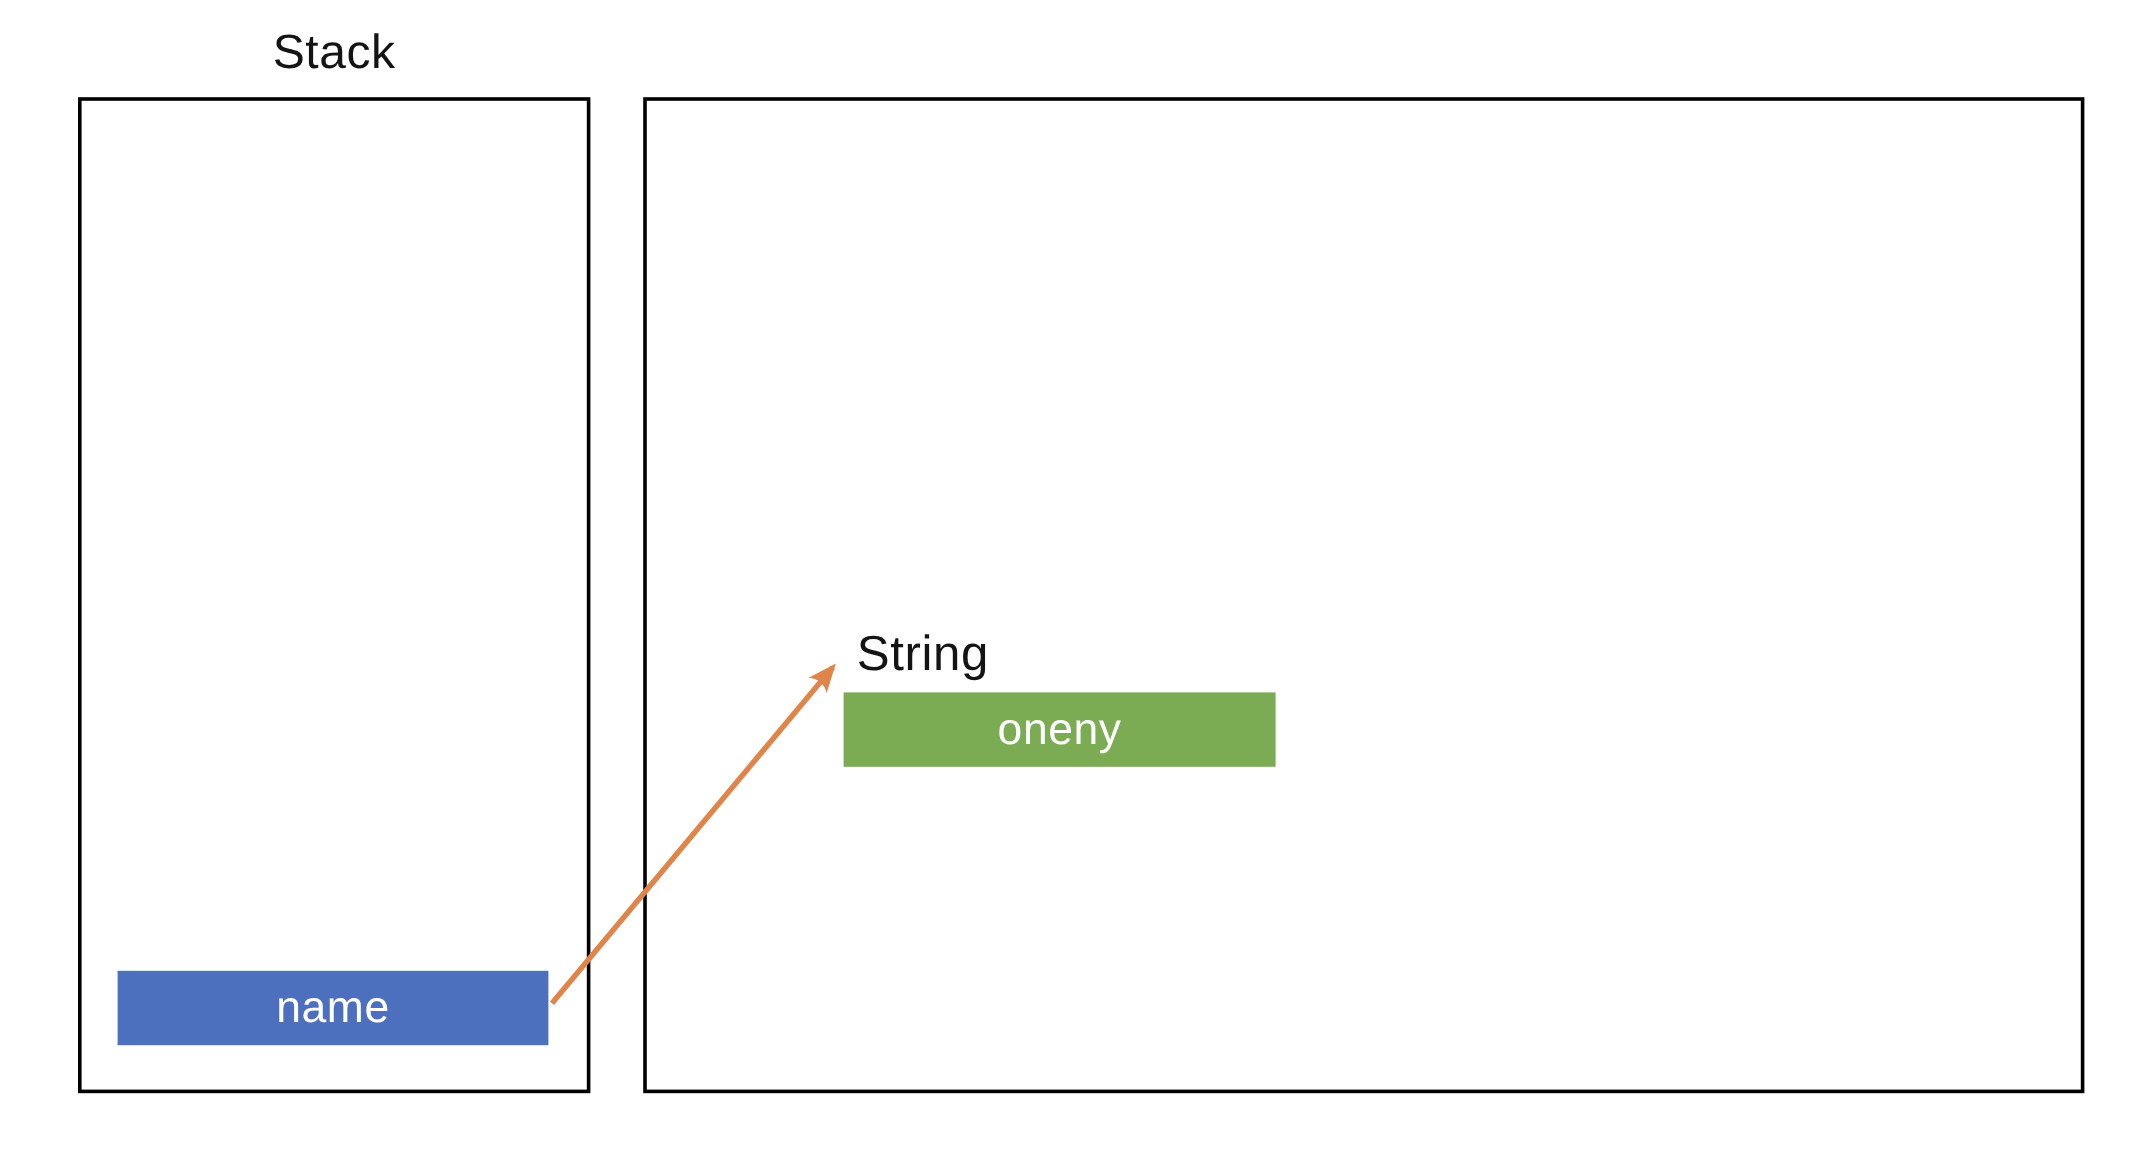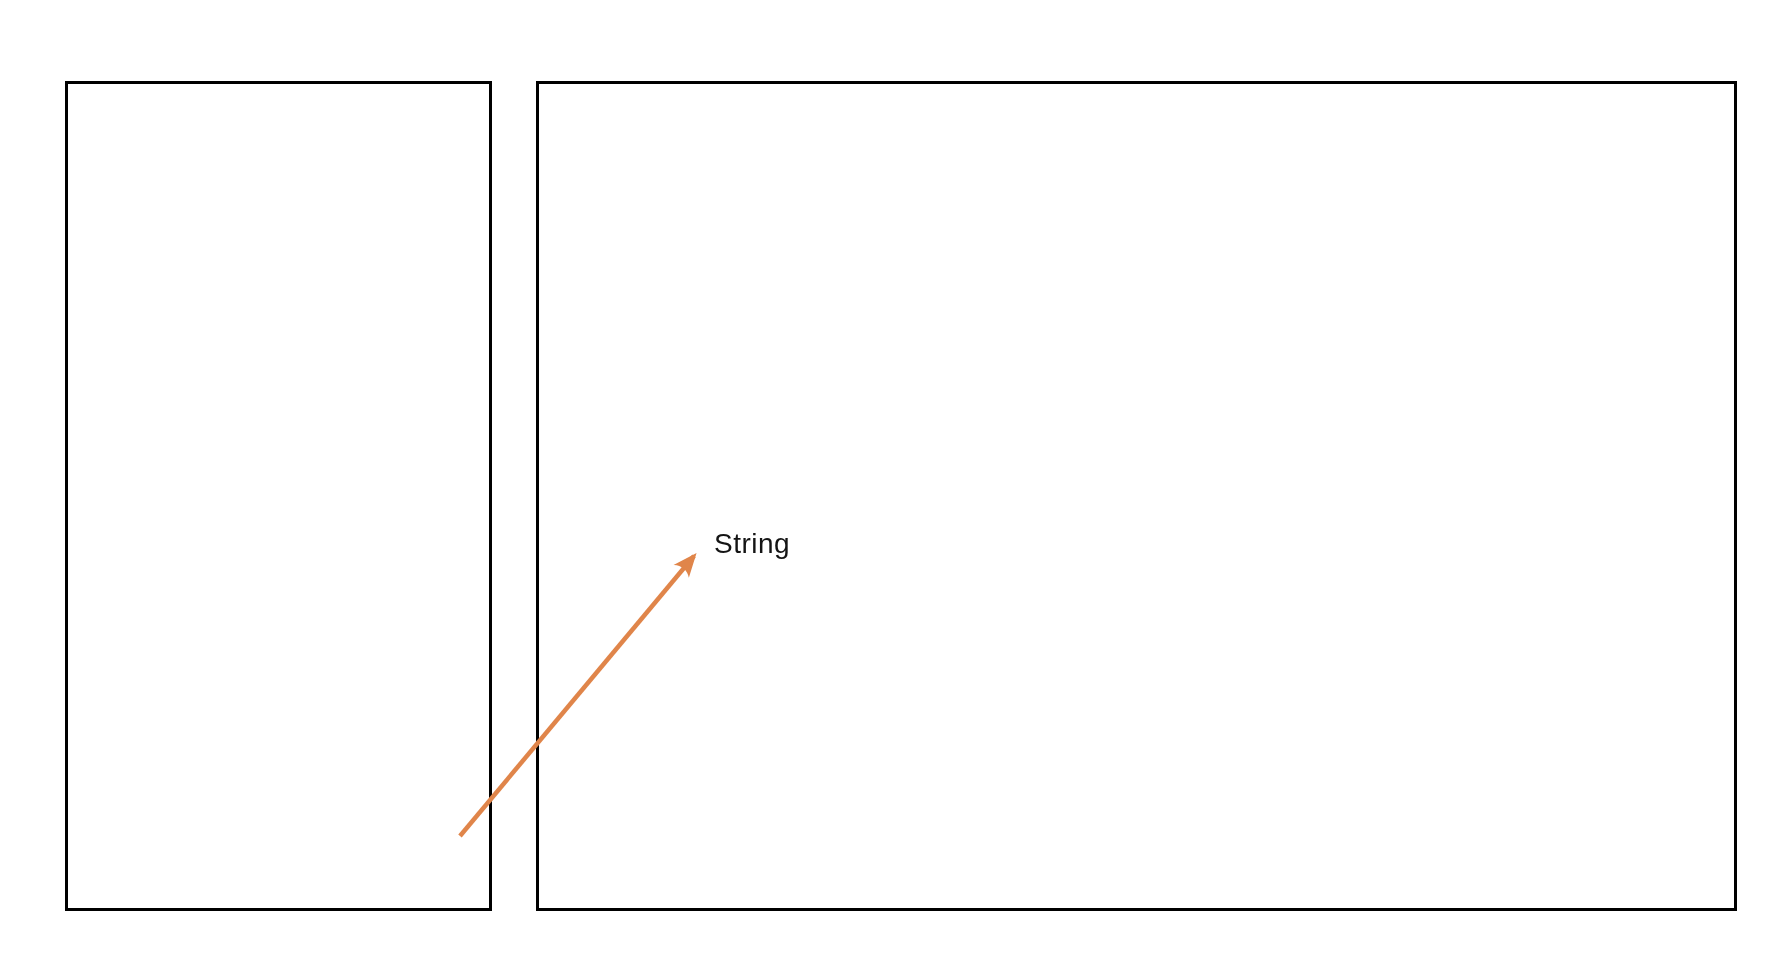--- a/index.html
+++ b/index.html
@@ -52,50 +52,57 @@
     letter-spacing: 0.5px;
   }
 
   .name-box  { left: 98px;  top: 809px; width: 359px; height: 62px; }
   .oneny-box { left: 703px; top: 577px; width: 360px; height: 62px; }
 
   .type-label {
     position: absolute;
     left: 714px;
     top: 518px;
-    font-size: 28px;
+    font-size: 41px;
     font-weight: 300;
     color: #141414;
     line-height: 52px;
     letter-spacing: 0.5px;
   }
 
   .arrow-svg {
     position: absolute;
     left: 0;
     top: 0;
     width: 1792px;
     height: 980px;
     pointer-events: none;
   }
 </style>
 </head>
 <body>
 
 <div class="canvas">
 
+  <div class="panel-title stack-title">Stack</div>
 
 
   <div class="panel-box stack-box"></div>
 
   <div class="panel-box heap-box"></div>
 
+  <div class="value-box name-box" style="background: rgb(76, 112, 189);">
+    <span>name</span>
+  </div>
 
   <div class="type-label">String</div>
 
+  <div class="value-box oneny-box" style="background: rgb(123, 171, 83);">
+    <span>oneny</span>
+  </div>
 
   <svg class="arrow-svg" viewBox="0 0 1792 980">
     <defs>
       <marker id="arrowhead" markerUnits="userSpaceOnUse" markerWidth="30" markerHeight="26" refX="22" refY="13" orient="auto">
         <path d="M2,3 L26,13 L2,23 C7,17.5 7,8.5 2,3 Z" fill="#E0854A"></path>
       </marker>
     </defs>
     <line x1="460" y1="836" x2="694" y2="556" stroke-width="4.5" marker-end="url(#arrowhead)" stroke="#E0854A"></line>
   </svg>
 

